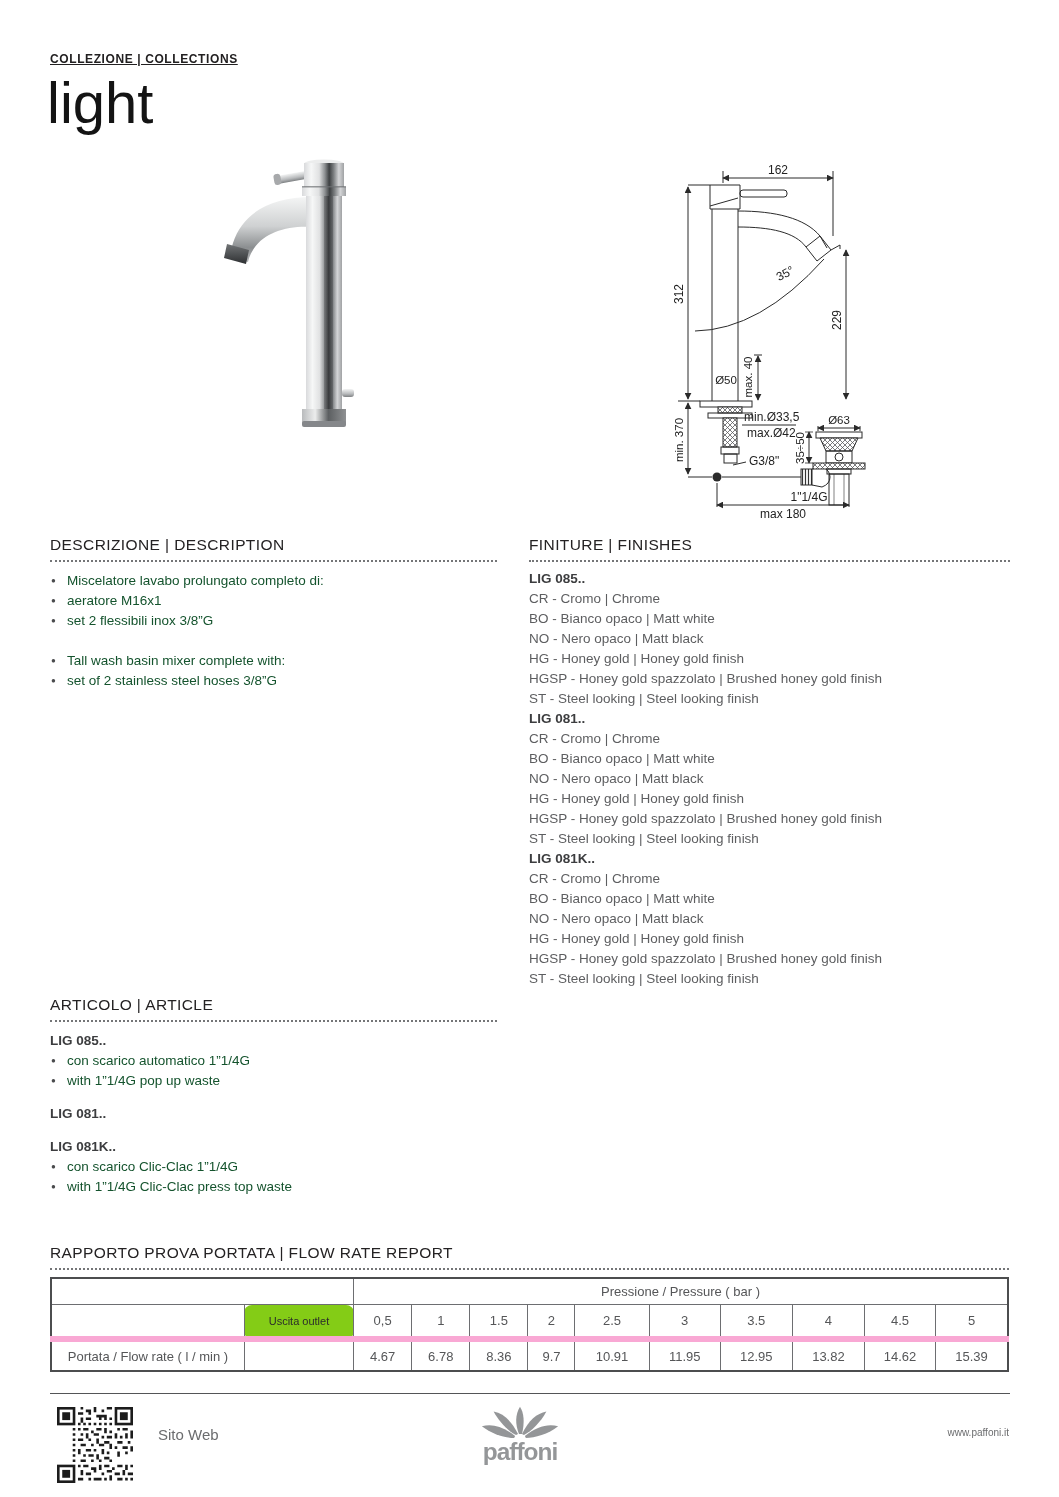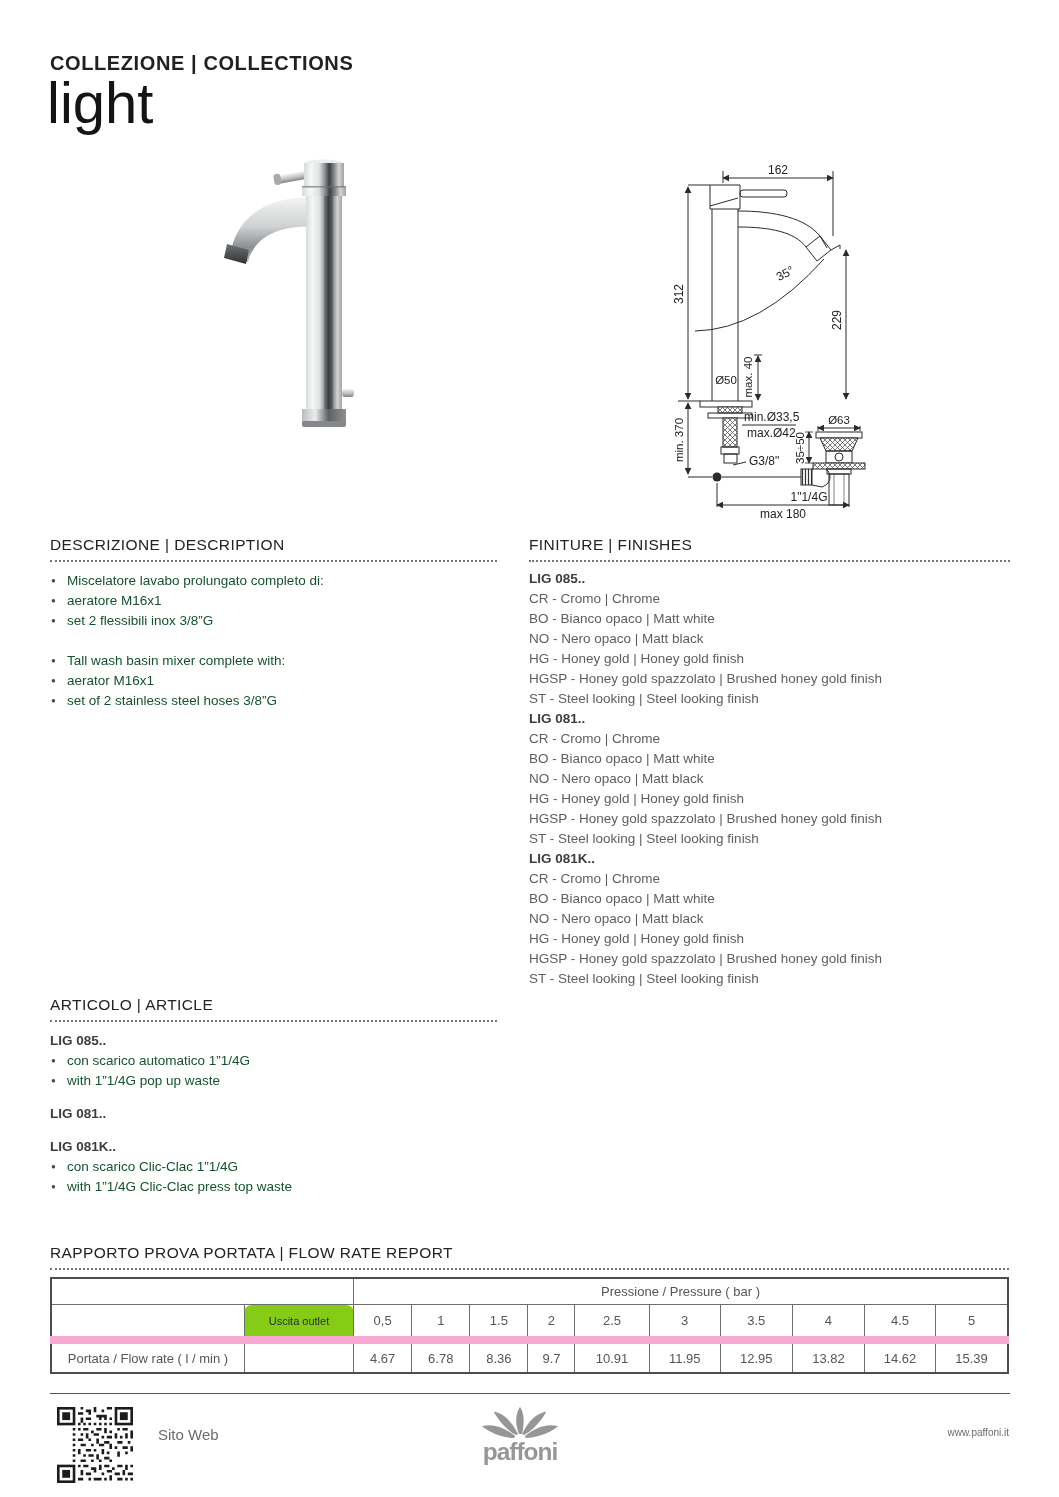--- a/index.html
+++ b/index.html
@@ -1,22 +1,22 @@
 <!DOCTYPE html>
 <html><head>
 <meta charset="utf-8">
 <style>
   html,body{margin:0;padding:0;background:#ffffff;}
   .page{
     position:relative;width:1059px;height:1497px;background:#ffffff;overflow:hidden;
     font-family:"Liberation Sans","DejaVu Sans",sans-serif;color:#5d5e60;
   }
   
-  .collection-label{position:absolute;left:50px;top:52px;font-size:20px;font-weight:bold;
-    letter-spacing:.6px;color:#222021;}
+  .collection-label{position:absolute;left:50px;top:52px;font-size:12px;font-weight:bold;
+    letter-spacing:.6px;color:#222021;text-decoration:underline;}
   .collection-name{position:absolute;left:47px;top:74px;font-size:58px;font-weight:300;
     color:#141414;line-height:1;}
   
   .section{position:absolute;}
   .sec-desc{left:50px;top:536px;width:447px;}
   .sec-fin{left:529px;top:536px;width:481px;}
   .sec-art{left:50px;top:996px;width:447px;}
   .sec-flow{left:50px;top:1244px;width:959px;}
   .section h2{margin:0;font-size:15.5px;font-weight:normal;color:#242223;letter-spacing:.4px;}
   .dotline{border-top:2.5px dotted #747577;margin-top:6px;height:0;}
@@ -28,21 +28,21 @@
   .fin-code{font-weight:bold;color:#3c3d3f;}
   .art-group{margin-top:9px;}
   .art-group + .art-group{margin-top:13px;}
   .art-code{font-size:13.5px;font-weight:bold;color:#3c3d3f;line-height:20px;margin-top:9px;}
   
   table.flow{border-collapse:collapse;margin-top:7px;table-layout:fixed;width:959px;
     border:2px solid #4c4d4f;font-size:13px;color:#555658;}
   table.flow td{border:1px solid #6d6e71;text-align:center;padding:0;overflow:hidden;white-space:nowrap;}
   tr.r1 td{height:25px;}
   tr.r2 td{height:31px;}
-  tr.r3 td{height:28px;border-top:8px solid #f9a8d4;}
+  tr.r3 td{height:28px;border-top:6px solid #f9a8d4;}
   td.c-lead{border-bottom:none;}
   td.c-lead2{border-top:none;border-right:none;}
   td.c-outlet{background:#84cc16;font-size:11px;color:#2b2b2b;border-top:none;border-left:none;border-radius:8px;}
   td.c-rowlabel{text-align:left;padding-left:5px;}
   
   .footer-rule{position:absolute;left:50px;right:49px;top:1393px;border-top:1px solid #545557;}
   .qr{position:absolute;left:57px;top:1407px;}
   .sito-web{position:absolute;left:158px;top:1426px;font-size:15px;color:#6b6c6e;}
   .logo{position:absolute;left:476px;top:1404px;}
   .site-url{position:absolute;right:50px;top:1427px;font-size:10px;color:#6b6c6e;}
@@ -210,21 +210,20 @@
   <div class="section sec-desc">
     <h2>DESCRIZIONE | DESCRIPTION</h2>
     <div class="dotline"></div>
     <ul class="bullets">
       <li>Miscelatore lavabo prolungato completo di:</li>
       <li>aeratore M16x1</li>
       <li>set 2 flessibili inox 3/8”G</li>
     </ul>
     <ul class="bullets second">
       <li>Tall wash basin mixer complete with:</li>
-      <li>aerator M16x1</li>
       <li>set of 2 stainless steel hoses 3/8”G</li>
     </ul>
   </div>
 
   <div class="section sec-fin">
     <h2>FINITURE | FINISHES</h2>
     <div class="dotline"></div>
     <div class="fin-list">
       <div class="fin-code">LIG 085..</div>
       <div>CR - Cromo | Chrome</div>

